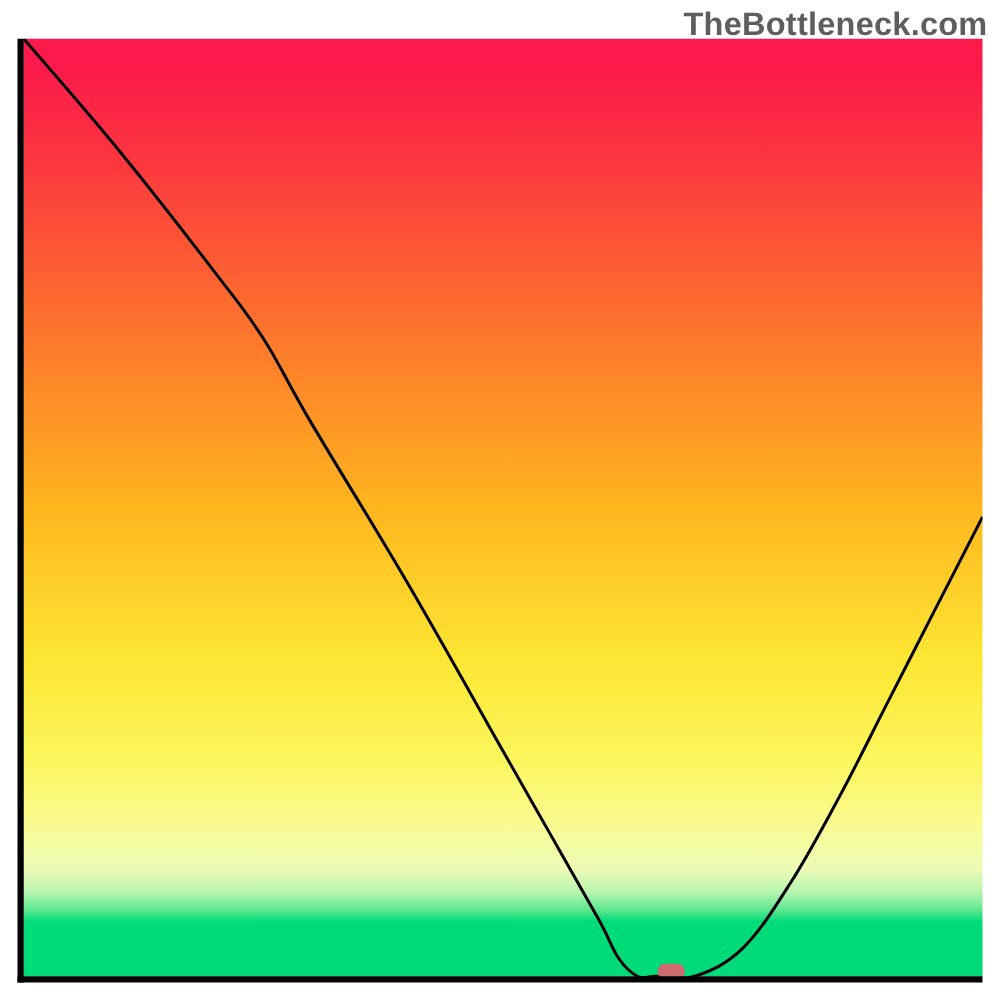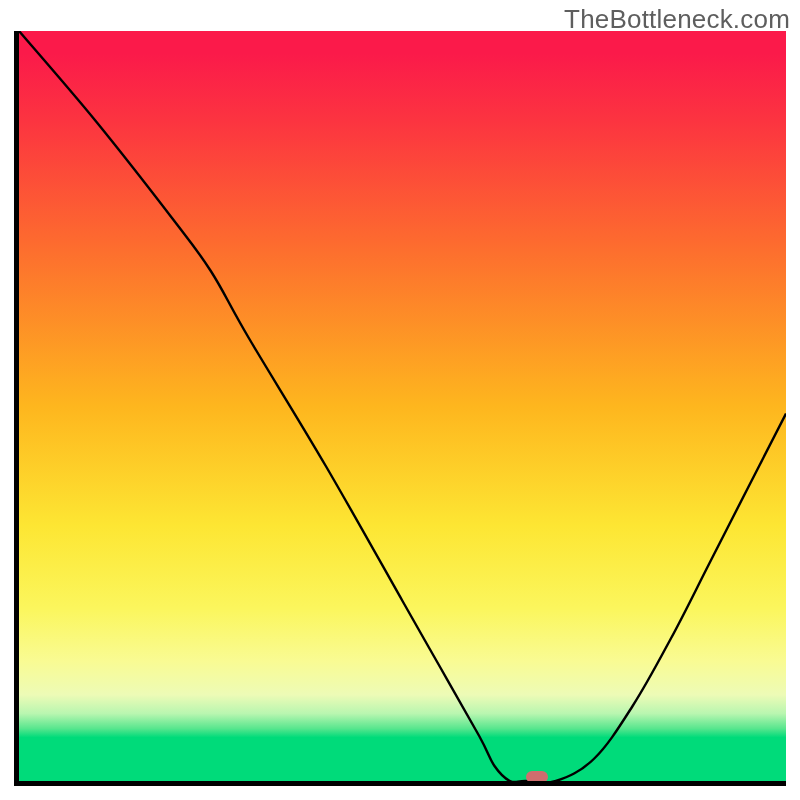--- a/index.html
+++ b/index.html
@@ -13,21 +13,21 @@
   .frame {
     position: relative;
     width: 800px;
     height: 800px;
   }
   .watermark {
     position: absolute;
     top: 4px;
     right: 10px;
     font-size: 26px;
-    font-weight: 400;
+    font-weight: 700;
     color: #5e5e5e;
     letter-spacing: 0.2px;
     z-index: 4;
   }
   .plot-border {
     position: absolute;
     left: 14px;
     top: 31px;
     width: 772px;   
     height: 755px;  

